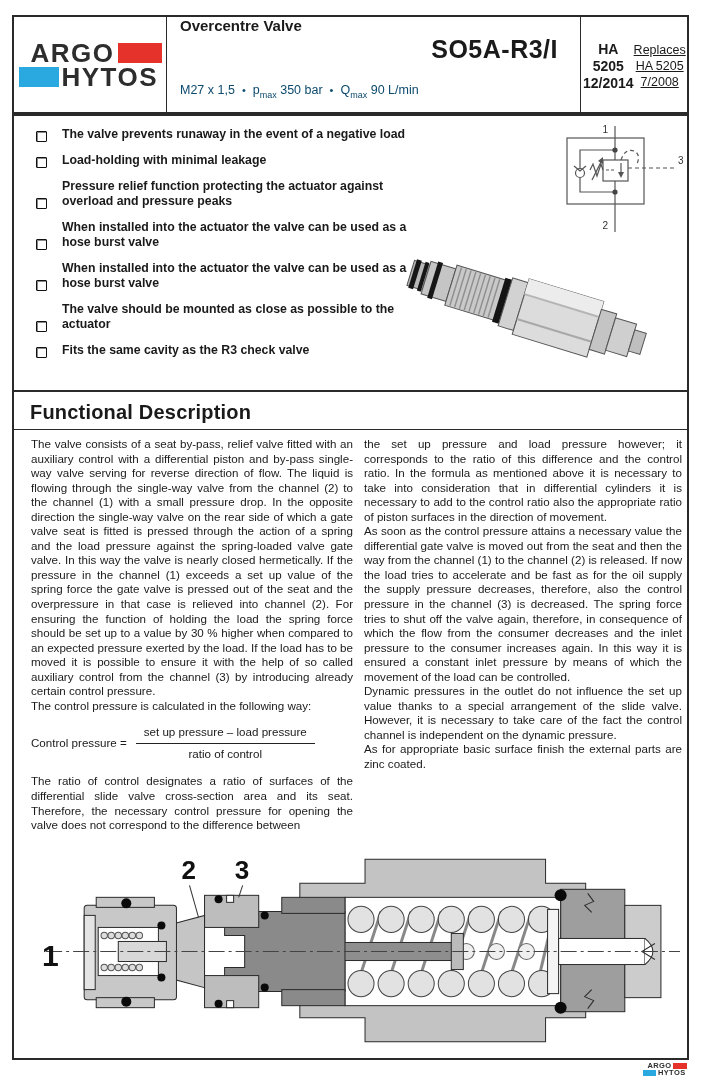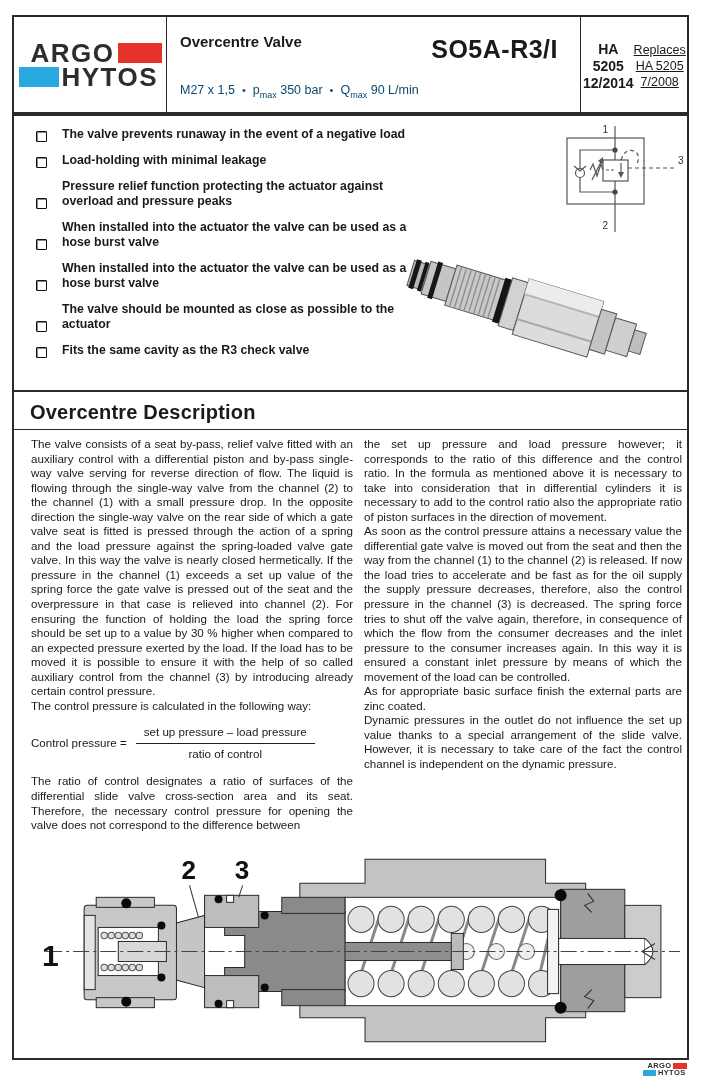--- a/index.html
+++ b/index.html
@@ -15,21 +15,21 @@
     border:2px solid #2a2a2a; box-sizing:border-box; display:flex; background:#fff;
   }
   .logo-cell { width:152px; border-right:1.5px solid #2a2a2a; display:flex; align-items:center; justify-content:center; }
   .logo { line-height:0; }
   .logo-row { display:flex; align-items:center; gap:3px; }
   .logo-word { font-weight:800; font-size:26px; line-height:24px; letter-spacing:1.5px; color:#2d2d2d; }
   .logo-red  { width:44px; height:20px; background:var(--brand-red,#e5332c); }
   .logo-cyan { width:40px; height:20px; background:var(--brand-cyan,#29a9e0); }
   .logo-row.r1 { margin-left:12px; }
   .mid-cell { flex:1; position:relative; border-right:1.5px solid #2a2a2a; }
-  .prod-title { position:absolute; top:16px; left:13px; font-size:15px; font-weight:bold; }
+  .prod-title { position:absolute; top:0; left:13px; font-size:15px; font-weight:bold; }
   .model { position:absolute; top:18px; right:22px; font-size:25px; font-weight:bold; letter-spacing:0.5px; }
   .specs { position:absolute; bottom:13px; left:13px; font-size:12.5px; color:#0c4a6e; }
   .specs sub { font-size:9px; }
   .specs .sep { margin:0 7px; font-size:11px; }
   .doc-cell { width:106px; display:flex; align-items:center; justify-content:space-between; padding:9px 2px 6px; box-sizing:border-box; text-align:center; }
   .doc-num { font-size:14px; font-weight:bold; line-height:17px; }
   .doc-replaces { font-size:12.5px; line-height:16px;text-decoration:underline; }
 
   
   .main {
@@ -201,41 +201,41 @@
             <line x1="123" y1="30" x2="201" y2="30" stroke="#b5b5b5" stroke-width="2"></line>
             <line x1="123" y1="56" x2="201" y2="56" stroke="#a8a8a8" stroke-width="2"></line>
             <rect x="201" y="22" width="16" height="42" fill="#c4c4c4"></rect>
             <rect x="217" y="26" width="22" height="34" fill="#cfcfcf"></rect>
             <rect x="239" y="32" width="12" height="22" fill="#bfbfbf"></rect>
           </g>
         </svg>
       </div>
     </div>
 
-    <h2 class="funcdesc-title">Overcentre Description</h2>
+    <h2 class="funcdesc-title">Functional Description</h2>
     <div class="title-rule"></div>
 
     <div class="columns">
       <div class="col-left">
         <p>The valve consists of a seat by-pass, relief valve fitted with an auxiliary control with a differential piston and by-pass single-way valve serving for reverse direction of flow. The liquid is flowing through the single-way valve from the channel (2) to the channel (1) with a small pressure drop. In the opposite direction the single-way valve on the rear side of which a gate valve seat is fitted is pressed through the action of a spring and the load pressure against the spring-loaded valve gate valve. In this way the valve is nearly closed hermetically. If the pressure in the channel (1) exceeds a set up value of the spring force the gate valve is pressed out of the seat and the overpressure in that case is relieved into channel (2). For ensuring the function of holding the load the spring force should be set up to a value by 30 % higher when compared to an expected pressure exerted by the load. If the load has to be moved it is possible to ensure it with the help of so called auxiliary control from the channel (3) by introducing already certain control pressure.</p>
         <p>The control pressure is calculated in the following way:</p>
         <div class="formula">
           <span>Control pressure =</span>
           <span class="frac">
             <span class="num">set up pressure – load pressure</span>
             <span class="den">ratio of control</span>
           </span>
         </div>
         <p class="p3">The ratio of control designates a ratio of surfaces of the differential slide valve cross-section area and its seat. Therefore, the necessary control pressure for opening the valve does not correspond to the difference between</p>
       </div>
       <div class="col-right">
         <p>the set up pressure and load pressure however; it corresponds to the ratio of this difference and the control ratio. In the formula as mentioned above it is necessary to take into consideration that in differential cylinders it is necessary to add to the control ratio also the appropriate ratio of piston surfaces in the direction of movement.</p>
         <p>As soon as the control pressure attains a necessary value the differential gate valve is moved out from the seat and then the way from the channel (1) to the channel (2) is released. If now the load tries to accelerate and be fast as for the oil supply the supply pressure decreases, therefore, also the control pressure in the channel (3) is decreased. The spring force tries to shut off the valve again, therefore, in consequence of which the flow from the consumer decreases and the inlet pressure to the consumer increases again. In this way it is ensured a constant inlet pressure by means of which the movement of the load can be controlled.</p>
+        <p>Dynamic pressures in the outlet do not influence the set up value thanks to a special arrangement of the slide valve. However, it is necessary to take care of the fact the control channel is independent on the dynamic pressure.</p>
         <p>As for appropriate basic surface finish the external parts are zinc coated.</p>
-        <p>Dynamic pressures in the outlet do not influence the set up value thanks to a special arrangement of the slide valve. However, it is necessary to take care of the fact the control channel is independent on the dynamic pressure.</p>
       </div>
     </div>
 
     <div class="cross-section">
       <svg width="662" height="196" viewBox="0 0 660 195">
         <g stroke="#2a2a2a" stroke-width="1">
 
           <polygon points="273,30 338,30 338,6 518,6 518,30 558,30 558,164 518,164 518,188 338,188 338,164 273,164" fill="#c3c3c3"></polygon>
 
           <rect x="533" y="36" width="64" height="122" fill="#9e9e9e"></rect>

